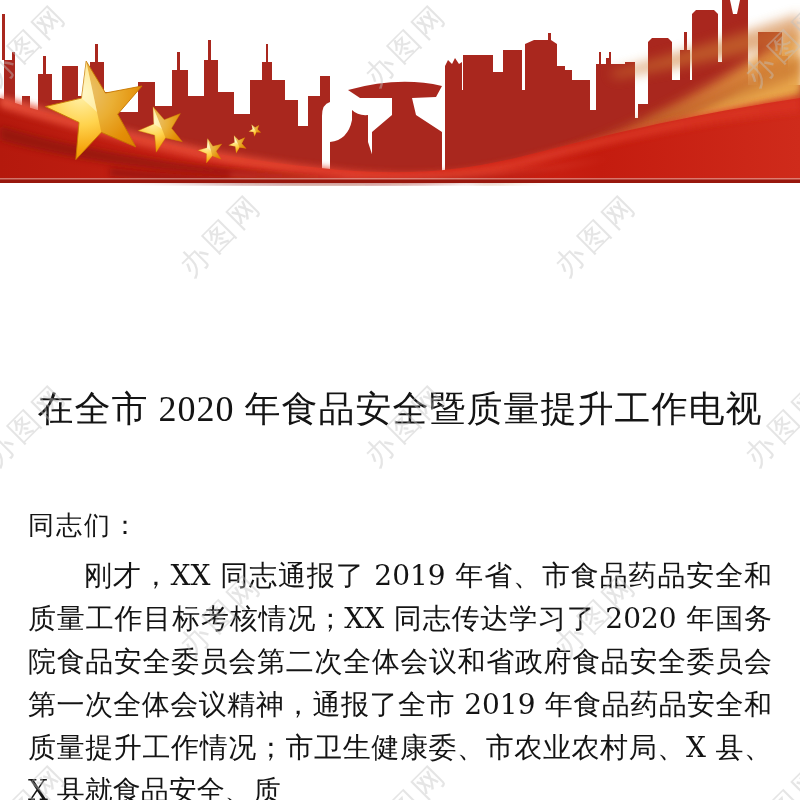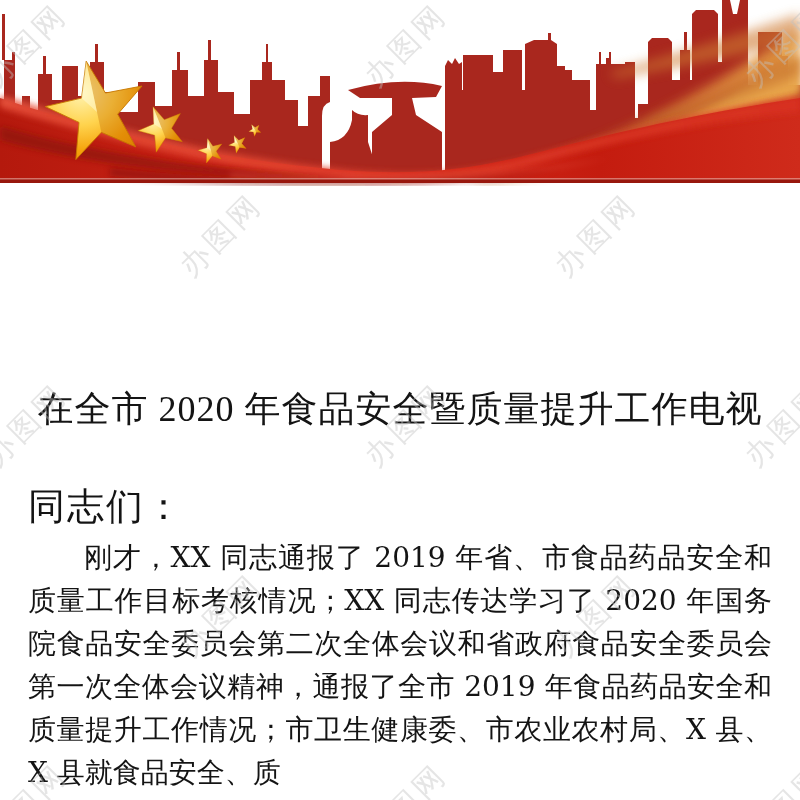--- a/index.html
+++ b/index.html
@@ -9,22 +9,22 @@
     font-family:"DejaVu Serif","Liberation Serif",serif;
   }
   .banner{position:absolute;top:0;left:0;width:800px;height:186px;z-index:1;}
   .doc{position:absolute;top:184px;left:0;width:800px;z-index:2;color:#111;}
   .title{
     margin:199px 28px 0 28px;
     font-size:36px;line-height:52px;text-align:center;
     letter-spacing:1px;color:#141414;font-family:Liberation Serif, serif;
   }
   .salutation{
-    margin:50px 28px 0 28px;
-    font-size:37px;line-height:44px;color:#141414;letter-spacing:2px;
+    margin:68px 28px 0 28px;
+    font-size:26px;line-height:44px;color:#141414;letter-spacing:2px;
   }
   .para{
     margin:7px 28px 0 28px;
     font-size:28px;line-height:43px;color:#141414;
     text-align:justify;text-indent:2em;
     overflow-wrap:anywhere;word-break:break-all;
   }
   .wm-layer{position:absolute;inset:0;z-index:6;pointer-events:none;}
   .wm{
     position:absolute;

